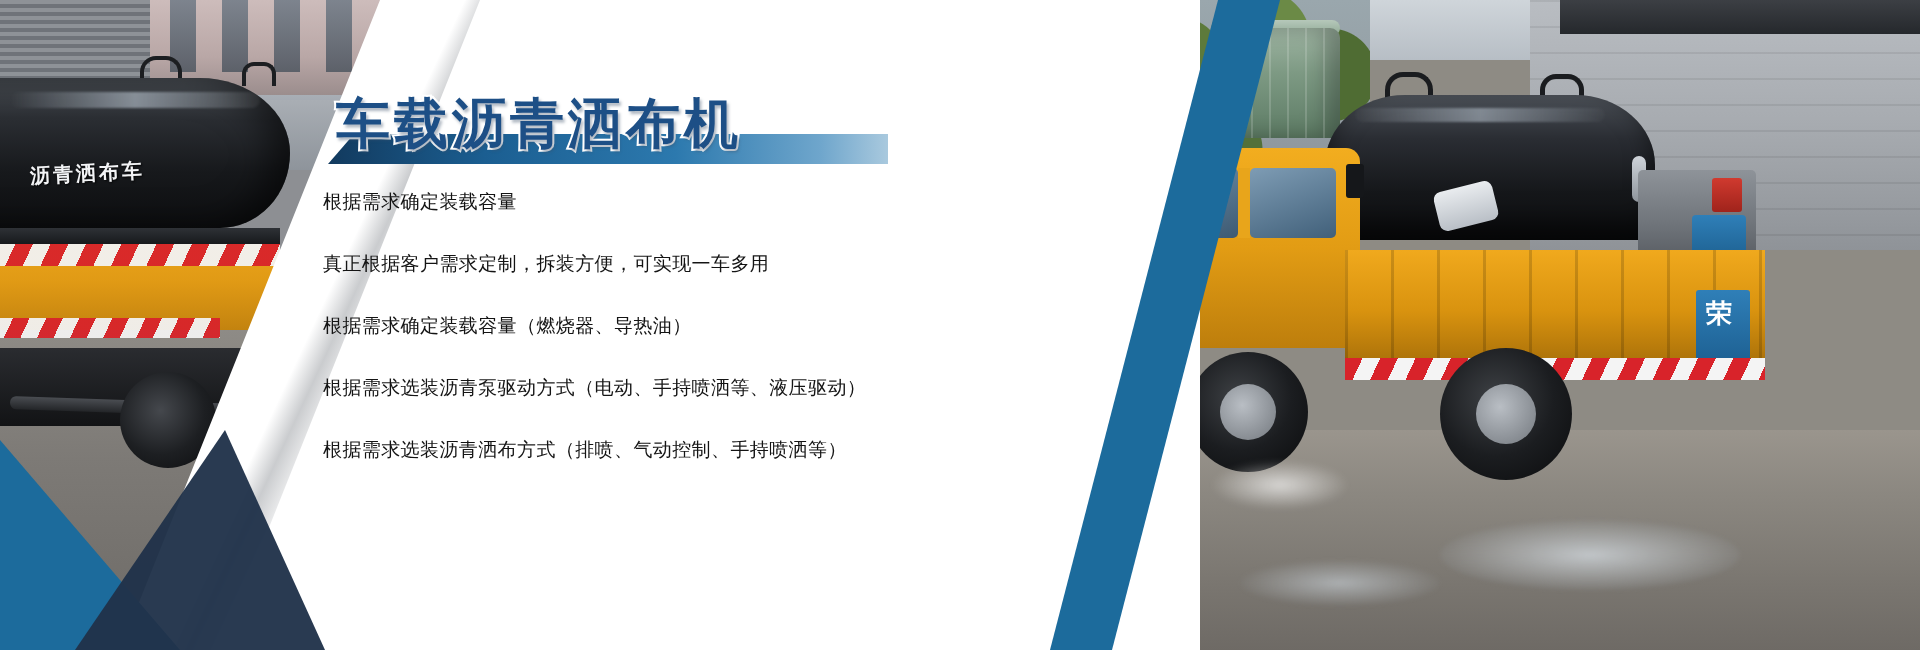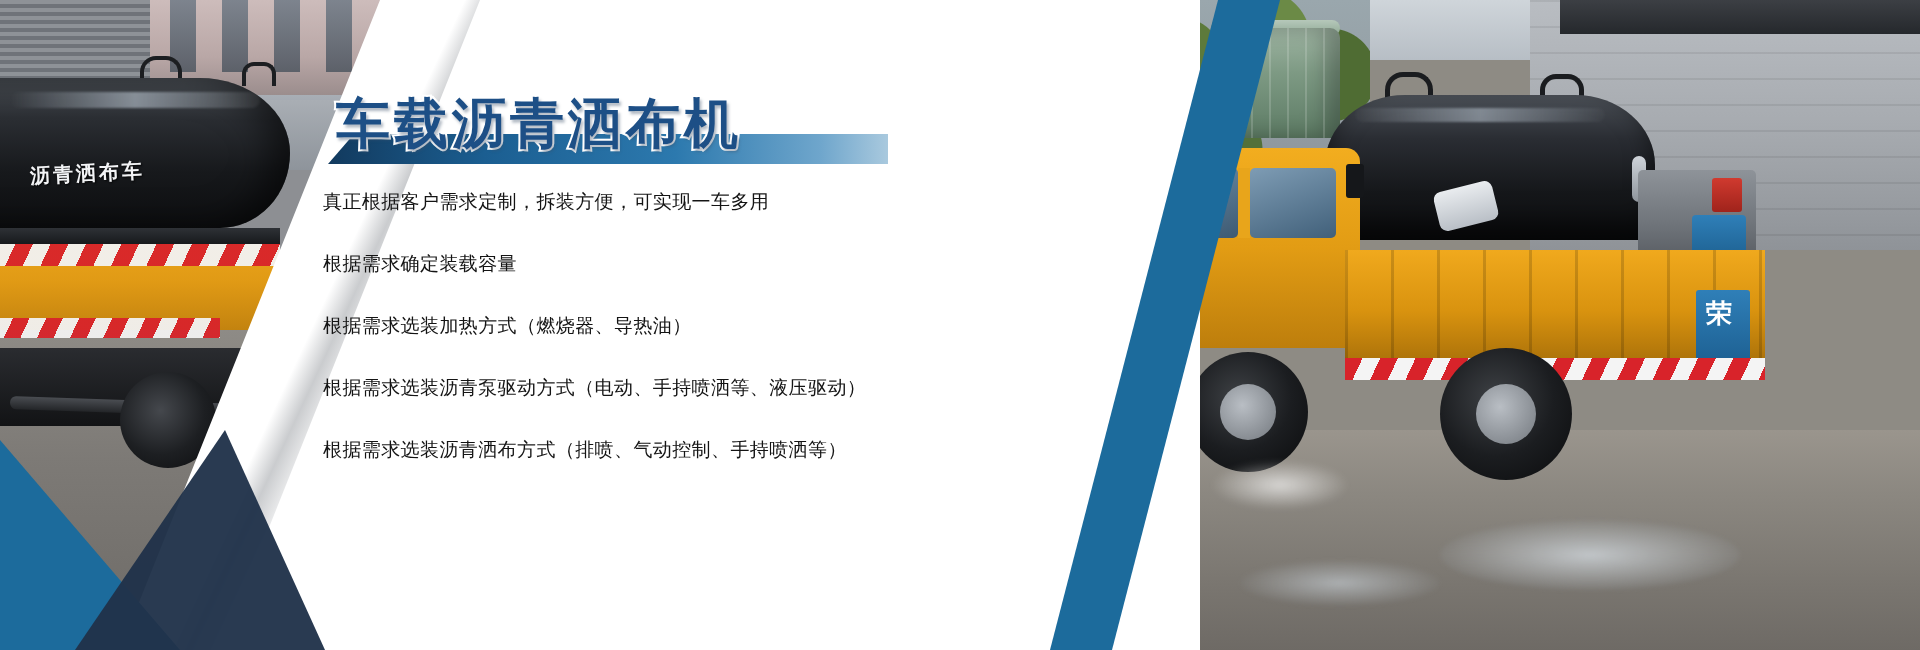--- a/index.html
+++ b/index.html
@@ -439,21 +439,21 @@
   <div class="notch"></div>
 
   <div class="content">
 
     <div class="title-wrap">
       <div class="title-bar"></div>
       <div class="title-text">车载沥青洒布机</div>
     </div>
 
     <div class="bullets">
+      <div class="bullet">根据需求确定装载容量</div>
       <div class="bullet">真正根据客户需求定制，拆装方便，可实现一车多用</div>
-      <div class="bullet">根据需求确定装载容量</div>
-      <div class="bullet">根据需求选装加热方式（燃烧器、导热油）</div>
+      <div class="bullet">根据需求确定装载容量（燃烧器、导热油）</div>
       <div class="bullet">根据需求选装沥青泵驱动方式（电动、手持喷洒等、液压驱动）</div>
       <div class="bullet">根据需求选装沥青洒布方式（排喷、气动控制、手持喷洒等）</div>
     </div>
 
   </div>
 </div>
 
 </body></html>

